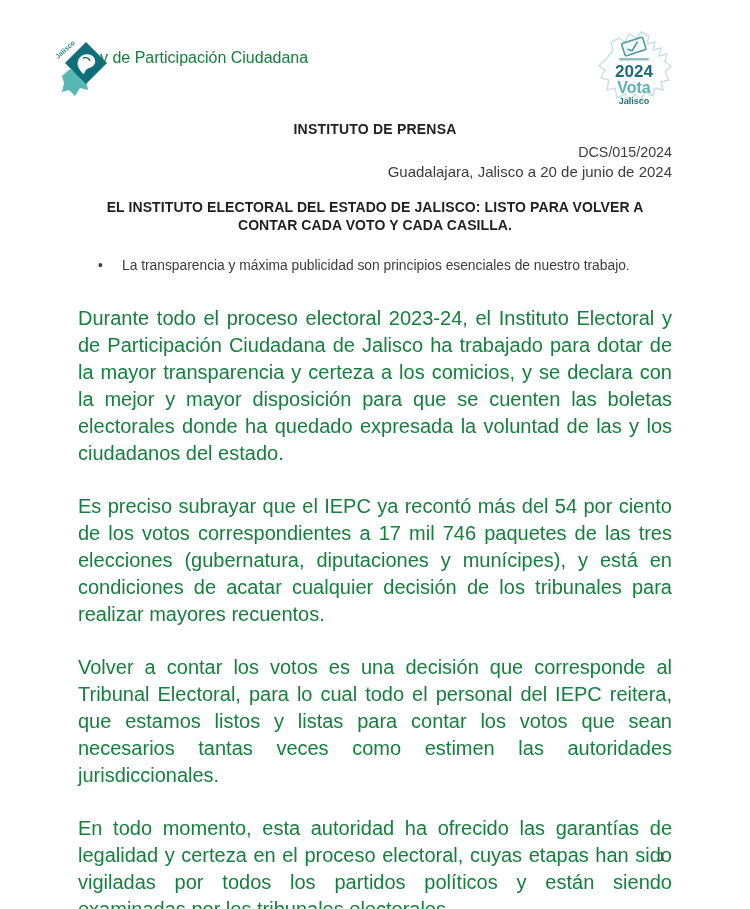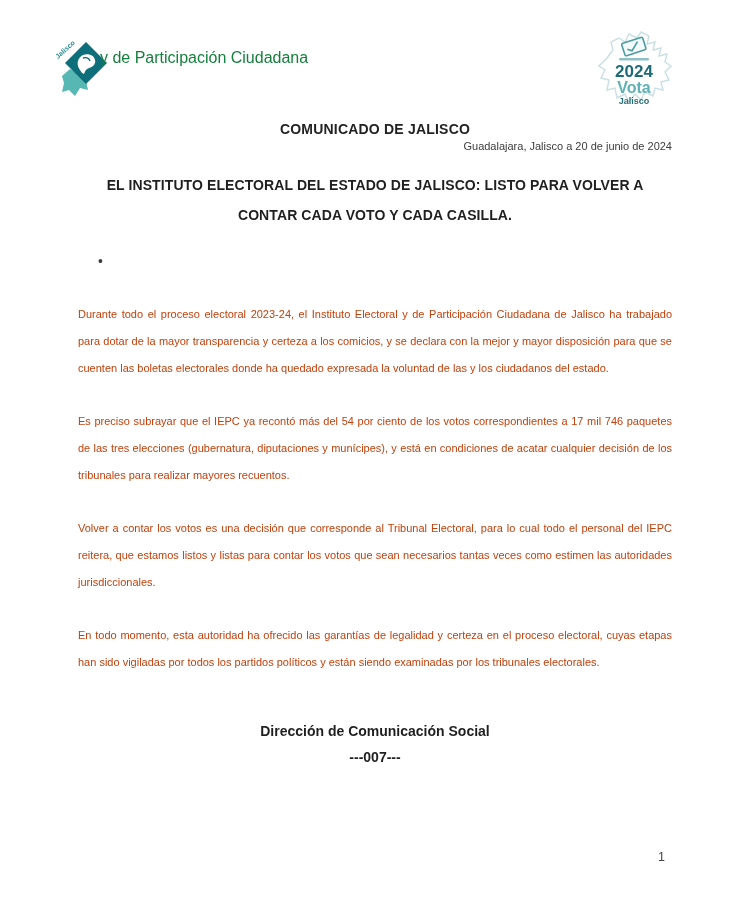--- a/index.html
+++ b/index.html
@@ -24,36 +24,36 @@
   .logo-left .text-block { margin-left:3px; padding-top:9px; }
   .logo-name { font-size:23px; font-weight:bold; color:#17838c; line-height:26px; letter-spacing:.2px; }
   .logo-sub  { font-size:16px; color:#15803d; margin-top:4px; margin-left:-17px; white-space:nowrap; }
 
   .logo-right { position:absolute; top:27px; right:74px; width:82px; height:94px; }
 
   
   .content { padding:0 78px; }
   .doc-type  { margin-top:121px; text-align:center; font-weight:bold; font-size:14px; color:#222222; letter-spacing:.2px; }
   .ref-line  { margin-top:7px;  text-align:right; font-size:14.3px; color:#3c3c3c; }
-  .date-line { margin-top:3px;  text-align:right; font-size:11px; color:#3c3c3c; }
+  .date-line { margin-top:3px;  text-align:right; font-size:15px; color:#3c3c3c; }
 
   
   .headline {
     margin-top:18px; text-align:center;
-    font-weight:bold; font-size:14px; line-height:30px;
+    font-weight:bold; font-size:14px; line-height:18px;
     color:#1f1f1f; letter-spacing:.1px;
   }
   .bullet-row {
     margin-top:19px; display:flex; align-items:flex-start;
     padding-left:20px; font-size:13.8px; line-height:26px; color:#3c3c3c;
   }
   .bullet-glyph { width:24px; flex:0 0 auto; text-align:left; font-size:13.8px; }
   .para {
     margin-top:26px; text-align:justify;
-    font-size:11px; line-height:27px; color:#c2410c;
+    font-size:20px; line-height:27px; color:#15803d;
   }
   .closing { margin-top:42px; text-align:center; font-weight:bold; font-size:14px; line-height:26px; color:#1f1f1f; }
   .page-number { position:absolute; right:85px; bottom:45px; font-size:12.5px; color:#444444; }
 </style>
 </head>
 <body>
 
 <div class="page">
 
   <div class="logo-left">
@@ -75,27 +75,29 @@
       <rect x="29" y="13" width="22" height="13" rx="1.5" fill="#f4fafa" stroke="#4b9ba1" stroke-width="1.6"></rect>
       <path d="M33,20 l4,3 l8,-7" stroke="#4b9ba1" stroke-width="1.6" fill="none"></path>
     </g>
     <rect x="25" y="31" width="30" height="2.6" rx="1.3" fill="#8fc0c5"></rect>
     <text x="40" y="50" text-anchor="middle" font-size="17" font-weight="bold" fill="#1d6a78">2024</text>
     <text x="40" y="66" text-anchor="middle" font-size="16" font-weight="bold" fill="#5cb2b6">Vota</text>
     <text x="40" y="77" text-anchor="middle" font-size="9" font-weight="bold" fill="#256d77">Jalisco</text>
   </svg>
 
   <div class="content">
-    <div class="doc-type">COMUNICADO DE JALISCO</div>
+    <div class="doc-type">INSTITUTO DE PRENSA</div>
+    <div class="ref-line">DCS/015/2024</div>
     <div class="date-line">Guadalajara, Jalisco a 20 de junio de 2024</div>
 
     <div class="headline">EL INSTITUTO ELECTORAL DEL ESTADO DE JALISCO: LISTO PARA VOLVER A CONTAR CADA VOTO Y CADA CASILLA.</div>
 
     <div class="bullet-row">
       <span class="bullet-glyph">•</span>
+      <span>La transparencia y máxima publicidad son principios esenciales de nuestro trabajo.</span>
     </div>
 
     <p class="para">Durante todo el proceso electoral 2023-24, el Instituto Electoral y de Participación Ciudadana de Jalisco ha trabajado para dotar de la mayor transparencia y certeza a los comicios, y se declara con la mejor y mayor disposición para que se cuenten las boletas electorales donde ha quedado expresada la voluntad de las y los ciudadanos del estado.</p>
     <p class="para">Es preciso subrayar que el IEPC ya recontó más del 54 por ciento de los votos correspondientes a 17 mil 746 paquetes de las tres elecciones (gubernatura, diputaciones y munícipes), y está en condiciones de acatar cualquier decisión de los tribunales para realizar mayores recuentos.</p>
     <p class="para">Volver a contar los votos es una decisión que corresponde al Tribunal Electoral, para lo cual todo el personal del IEPC reitera, que estamos listos y listas para contar los votos que sean necesarios tantas veces como estimen las autoridades jurisdiccionales.</p>
     <p class="para">En todo momento, esta autoridad ha ofrecido las garantías de legalidad y certeza en el proceso electoral, cuyas etapas han sido vigiladas por todos los partidos políticos y están siendo examinadas por los tribunales electorales.</p>
 
     <div class="closing">
       <div>Dirección de Comunicación Social</div>
       <div>---007---</div>

